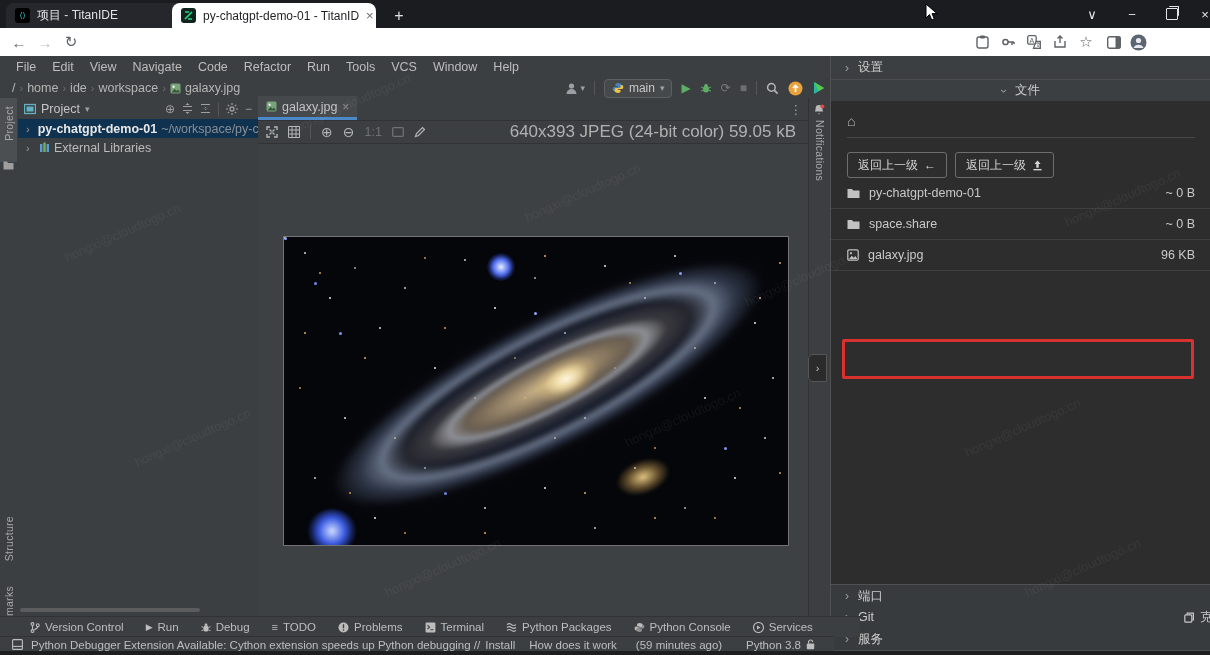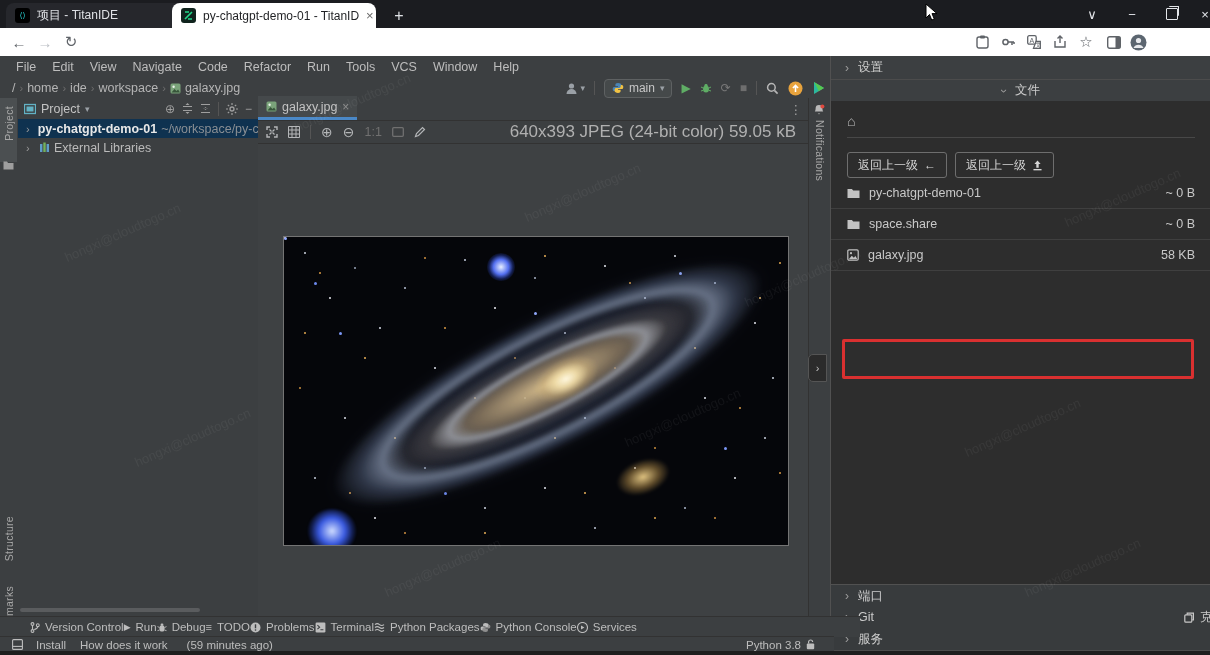--- a/index.html
+++ b/index.html
@@ -85,21 +85,21 @@
   .schev{color:#9d9d9d;font-size:12px;}
   .rcontent{position:absolute;left:0;top:45px;width:380px;height:483px;background:#2d2d2d;}
   .rbtn{display:inline-flex;align-items:center;gap:6px;border:1px solid #6e6e6e;border-radius:3px;height:24px;padding:0 10px;color:#d6d6d6;font-size:12px;background:transparent;justify-content:space-between;}
   .fhead{display:flex;padding:0 16px;color:#ececec;font-weight:bold;font-size:12.5px;height:26px;align-items:center;border-bottom:1px solid #5a5a5a;}
   .frow{display:flex;align-items:center;gap:9px;padding:0 16px;height:30px;color:#c9c9c9;border-bottom:1px solid #3f3f3f;font-size:12.5px;}
   .fsize{margin-left:auto;color:#c9c9c9;}
   .redbox{position:absolute;left:11px;top:238px;width:346px;height:34px;border:3px solid #d93030;border-radius:2px;z-index:25;}
   .botsect{position:absolute;left:0;width:380px;height:22px;background:#383b3d;}
   
   .toolbtnbar{position:absolute;left:0;top:560px;width:830px;height:20px;background:#3c3f41;border-top:1px solid #323232;
-              display:flex;align-items:center;padding-left:30px;font-size:11.5px;color:#bdbdbd;}
+              display:flex;align-items:center;gap:22px;padding-left:30px;font-size:11.5px;color:#bdbdbd;}
   .tbb{display:flex;align-items:center;gap:5px;}
   .statusbar{position:absolute;left:0;top:580px;width:830px;height:15px;background:#3c3f41;border-top:1px solid #323232;
              display:flex;align-items:center;font-size:11.5px;color:#bdbdbd;padding-left:4px;}
   .pyver{position:absolute;left:746px;top:0;height:15px;display:flex;align-items:center;gap:5px;}
   .bottomstrip{position:absolute;left:0;top:595px;width:1210px;height:4px;background:#1e1e1e;}
   
   .wm{position:absolute;color:rgba(255,255,255,.055);font-size:13px;transform:rotate(-24deg);white-space:nowrap;pointer-events:none;z-index:40;}
   .cursor{position:absolute;left:925px;top:3px;z-index:100;}
   .avatar{width:22px;height:22px;border-radius:50%;background:#e53935;color:#fff;display:flex;align-items:center;justify-content:center;font-size:12px;font-weight:bold;}
   svg{display:block;}
@@ -453,21 +453,21 @@
           <span>space.share</span>
           <span class="fsize">~ 0 B</span>
         </div>
         <div class="frow">
           <svg width="12" height="12" viewBox="0 0 12 12">
               <rect x="0.8" y="0.8" width="10.4" height="10.4" rx="1.2" fill="none" stroke="#c2c2c2" stroke-width="1.2"></rect>
               <circle cx="4" cy="4.2" r="1.1" fill="#c2c2c2"></circle>
               <path d="M2 10l2.8-3.2 2 2L8.4 7l1.8 3z" fill="#c2c2c2"></path>
             </svg>
           <span>galaxy.jpg</span>
-          <span class="fsize">58 KB</span>
+          <span class="fsize">96 KB</span>
         </div>
         <div class="redbox"></div>
       </div>
       <div class="botsect sectrow" style="top:528px;border-top:1px solid #515151;">
         <span class="schev">›</span>
         <span>端口</span>
       </div>
       <div class="botsect sectrow" style="top:550px;">
         <span class="schev">›</span>
         <span>Git</span>
@@ -548,20 +548,21 @@
       </span>
     </div>
 
     <div class="statusbar">
       <span style="margin:0 8px;">
         <svg width="11" height="11" viewBox="0 0 11 11">
             <rect x="0.6" y="0.6" width="9.8" height="9.8" rx="1" fill="none" stroke="#bdbdbd" stroke-width="1.1"></rect>
             <path d="M0.6 7.4h9.8" stroke="#bdbdbd" stroke-width="1.1"></path>
           </svg>
       </span>
+      <span>Python Debugger Extension Available: Cython extension speeds up Python debugging //</span>
       <span style="margin-left:5px;">Install</span>
       <span style="margin-left:14px;">How does it work</span>
       <span style="margin-left:19px;">(59 minutes ago)</span>
       <span class="pyver">
         <span>Python 3.8</span>
         <svg width="9" height="11" viewBox="0 0 9 11">
             <rect x="0.8" y="4.6" width="7.4" height="5.6" rx="1" fill="#bdbdbd"></rect>
             <path d="M2.6 4.6V3a2 2 0 014 0" fill="none" stroke="#bdbdbd" stroke-width="1.2"></path>
           </svg>
       </span>

